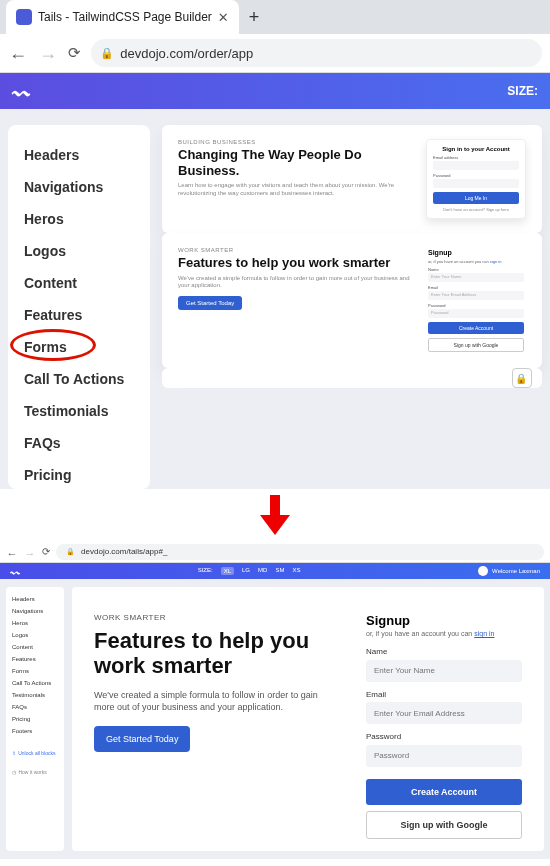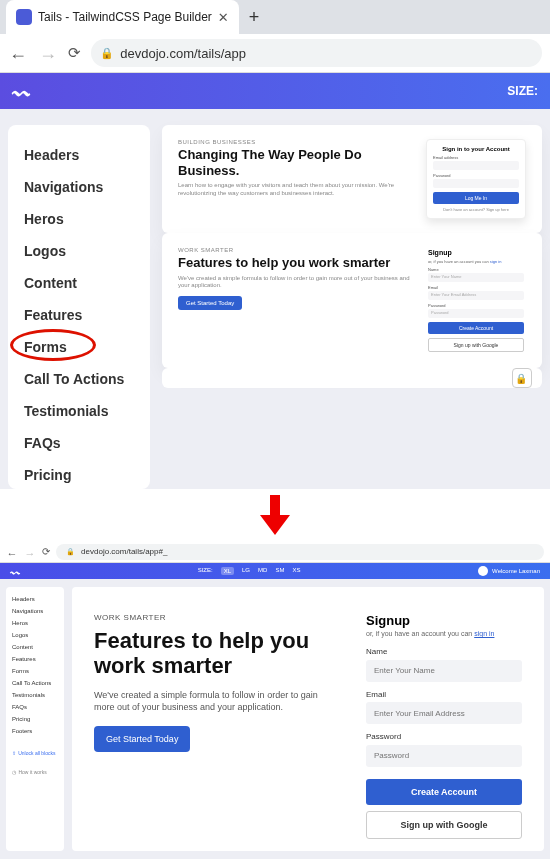--- a/index.html
+++ b/index.html
@@ -104,21 +104,21 @@
       <div class="tab-close">✕</div>
     </div>
     <div class="new-tab">+</div>
   </div>
   <div class="addr-bar">
     <div class="nav-arrow">←</div>
     <div class="nav-arrow disabled">→</div>
     <div class="reload">⟳</div>
     <div class="url-box">
       <span class="lock">🔒</span>
-      <span class="url-text">devdojo.com/tails/app</span>
+      <span class="url-text">devdojo.com/order/app</span>
     </div>
   </div>
 </div>
 
 <div class="app-header">
   <span class="wave">〰</span>
   <span class="size-label">SIZE:</span>
 </div>
 <div class="app-body">
   <div class="sidebar">

